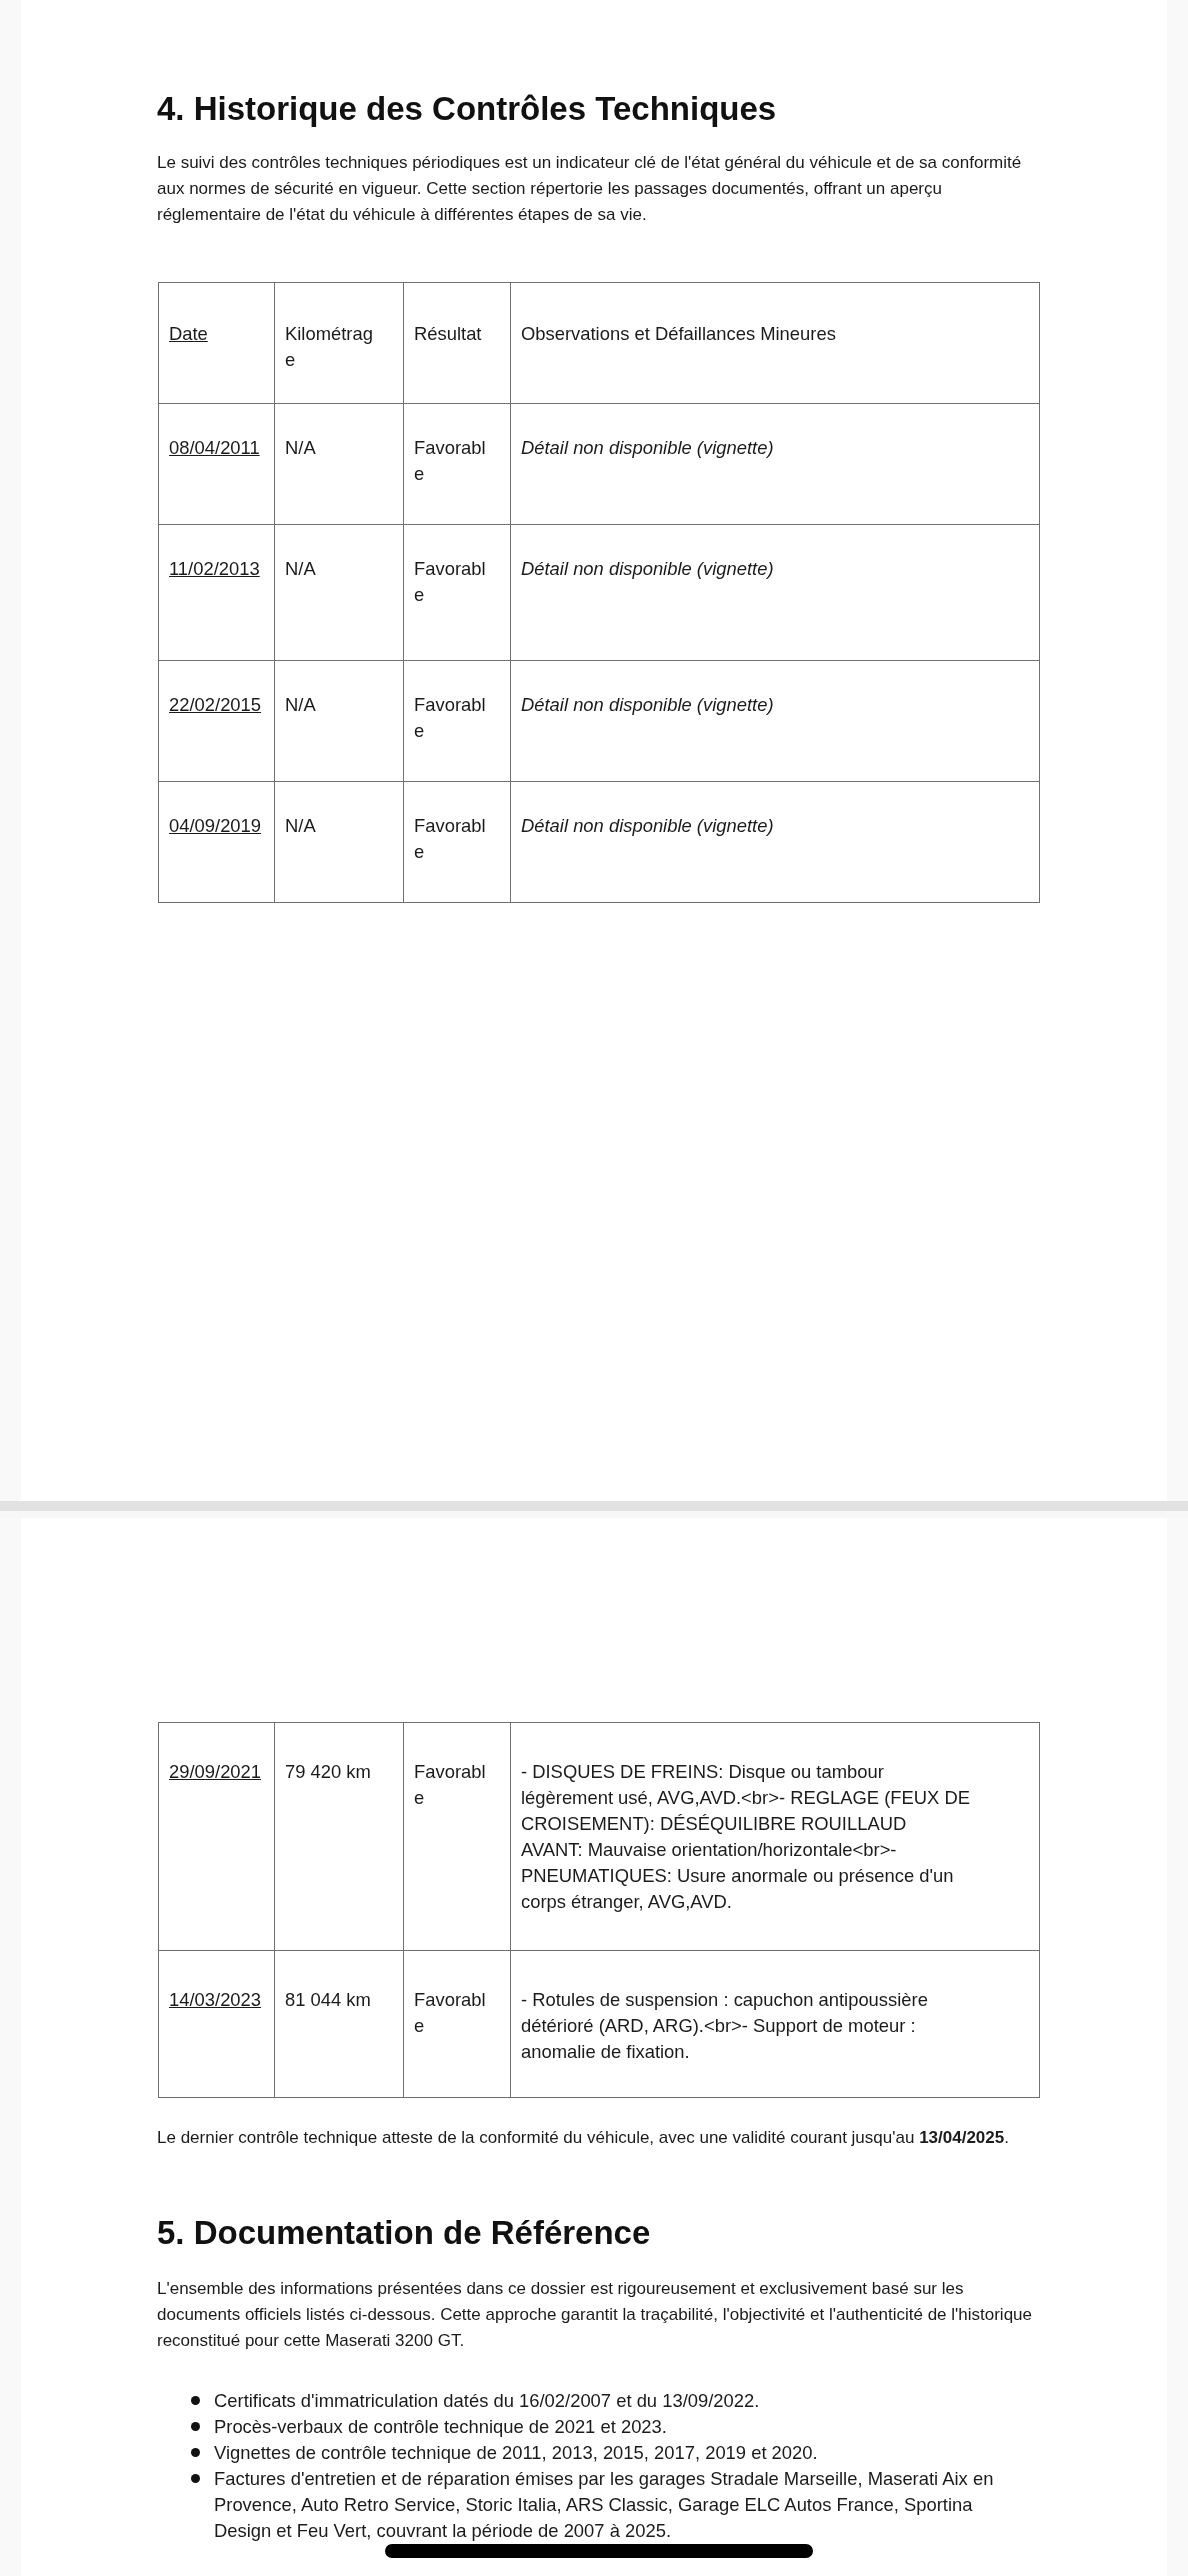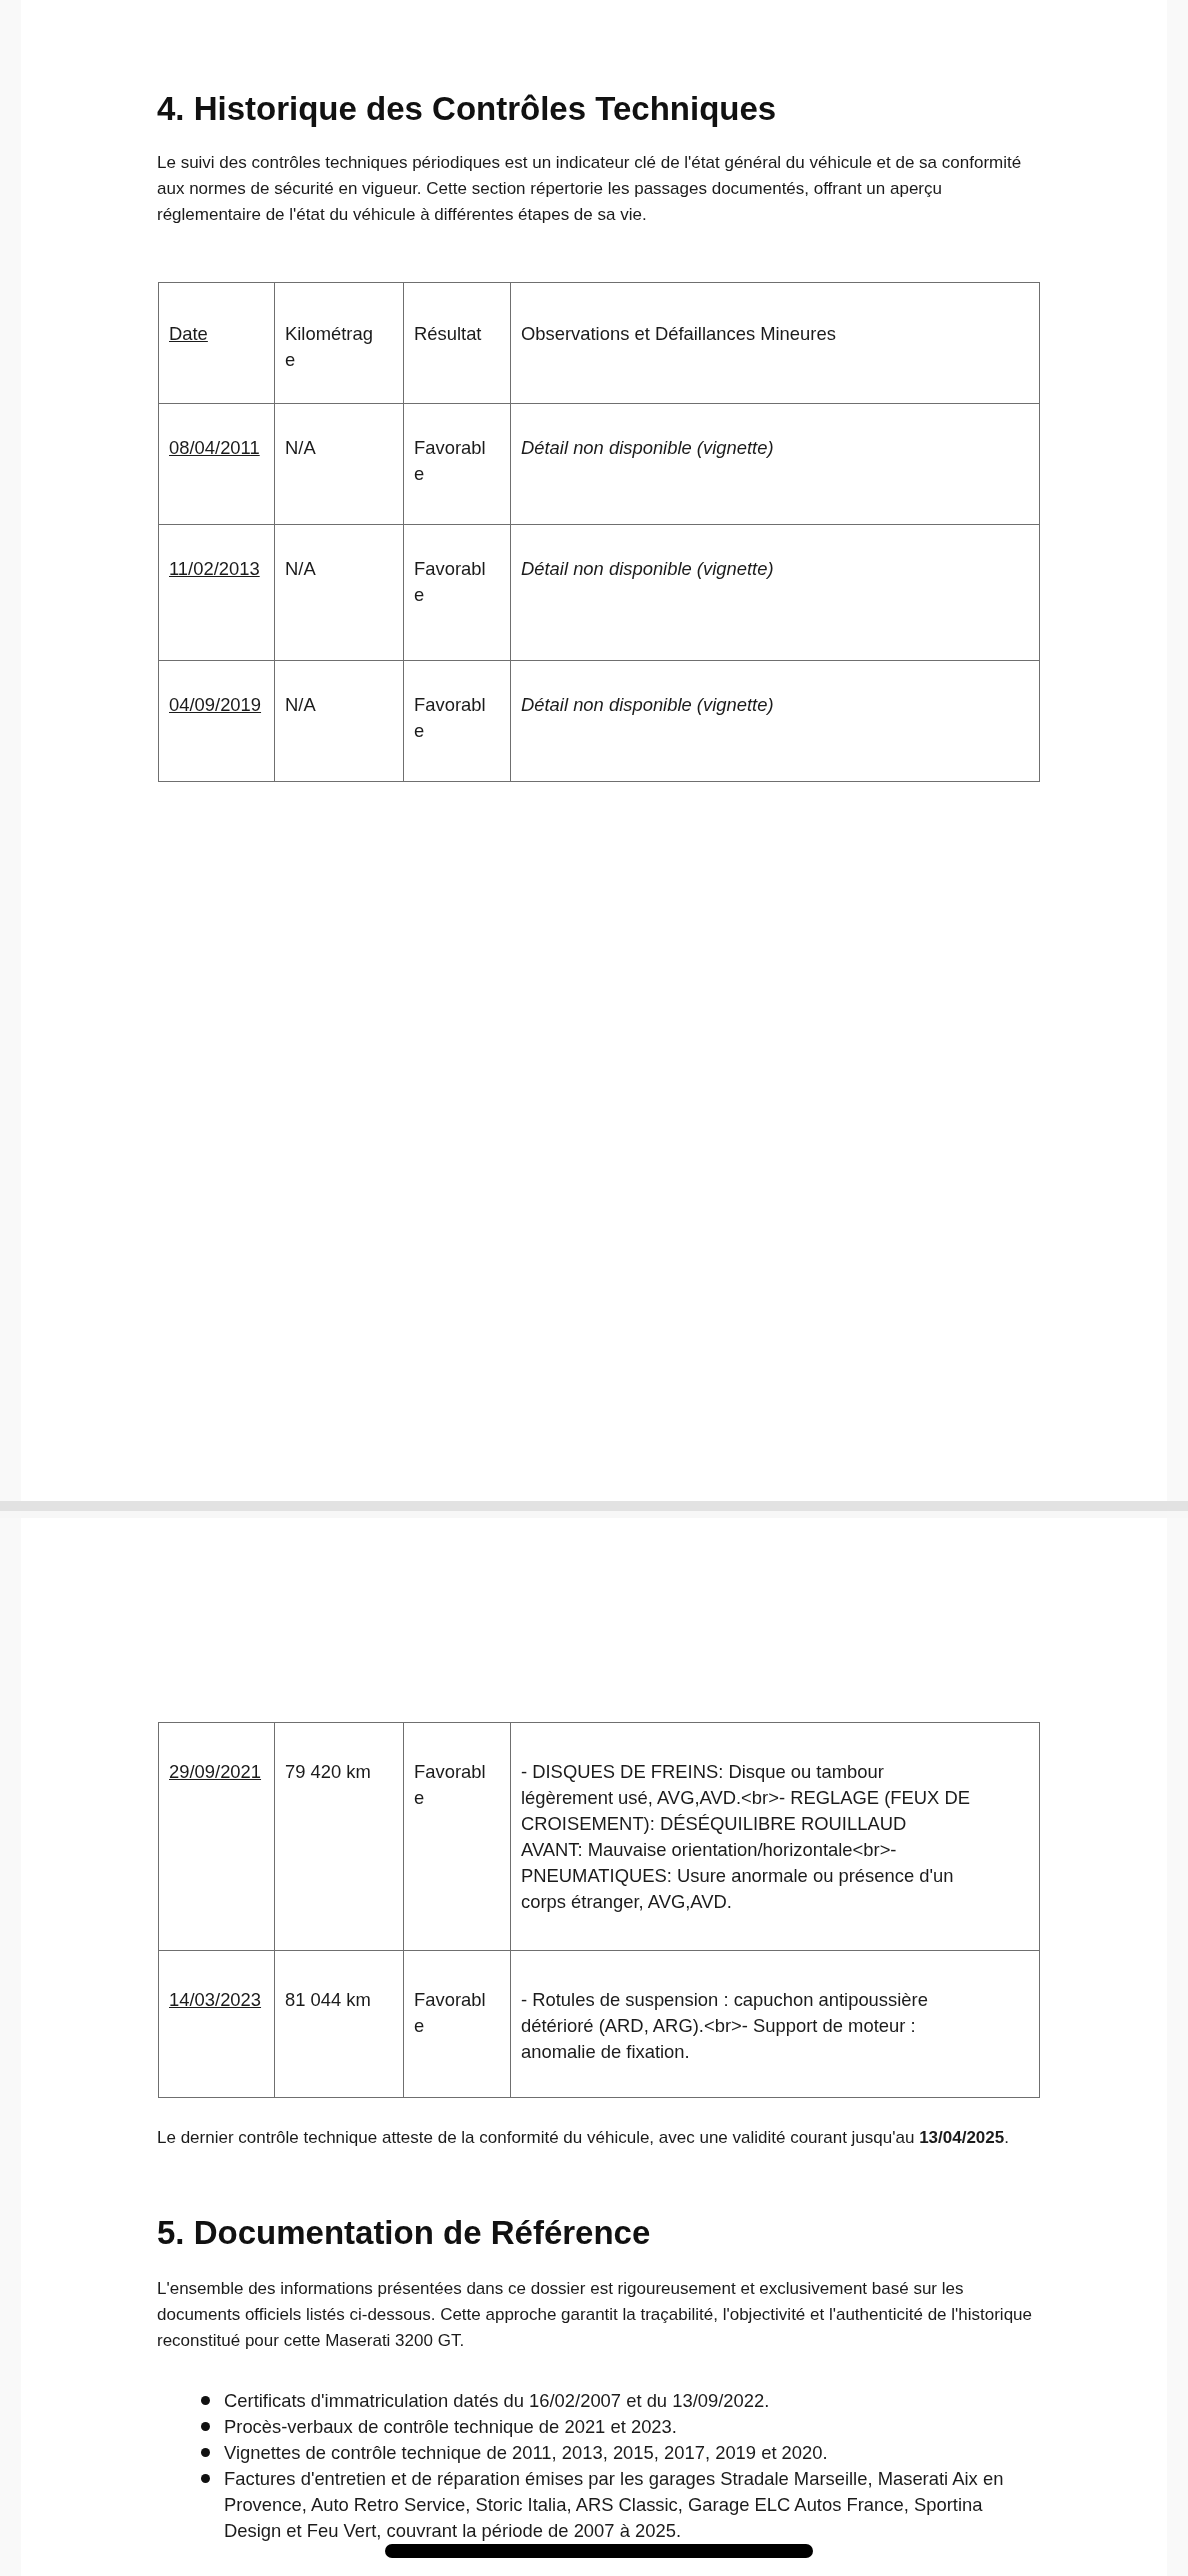--- a/index.html
+++ b/index.html
@@ -87,20 +87,32 @@
       <td>
             <div class="cw100">N/A</div>
           </td>
       <td>
             <div class="cw84">Favorable</div>
           </td>
       <td class="obs obs-italic">Détail non disponible (vignette)</td>
     </tr>
     <tr style="height:121px">
       <td>
+            <div class="cw104">22/02/2015</div>
+          </td>
+      <td>
+            <div class="cw100">N/A</div>
+          </td>
+      <td>
+            <div class="cw84">Favorable</div>
+          </td>
+      <td class="obs obs-italic">Détail non disponible (vignette)</td>
+    </tr>
+    <tr style="height:121px">
+      <td>
             <div class="cw104">04/09/2019</div>
           </td>
       <td>
             <div class="cw100">N/A</div>
           </td>
       <td>
             <div class="cw84">Favorable</div>
           </td>
       <td class="obs obs-italic">Détail non disponible (vignette)</td>
     </tr>
@@ -151,21 +163,21 @@
     </tr>
   </tbody>
     </table>
 
   <p class="para" style="left:157px;top:2125px"><span>Le dernier contrôle technique atteste de la conformité du véhicule, avec une validité courant jusqu'au </span><span class="bold">13/04/2025</span><span>.</span></p>
 
   <h1 class="sec" style="left:157px;top:2213px">5. Documentation de Référence</h1>
 
   <p class="para" style="left:157px;top:2276px">L'ensemble des informations présentées dans ce dossier est rigoureusement et exclusivement basé sur les documents officiels listés ci-dessous. Cette approche garantit la traçabilité, l'objectivité et l'authenticité de l'historique reconstitué pour cette Maserati 3200 GT.</p>
 
-  <ul class="refs" style="left:157px;top:2388px">
+  <ul class="refs" style="left:147px;top:2388px">
     <li>
       <span class="dot"></span>
       <span class="btext">Certificats d'immatriculation datés du 16/02/2007 et du 13/09/2022.</span>
     </li>
     <li>
       <span class="dot"></span>
       <span class="btext">Procès-verbaux de contrôle technique de 2021 et 2023.</span>
     </li>
     <li>
       <span class="dot"></span>

